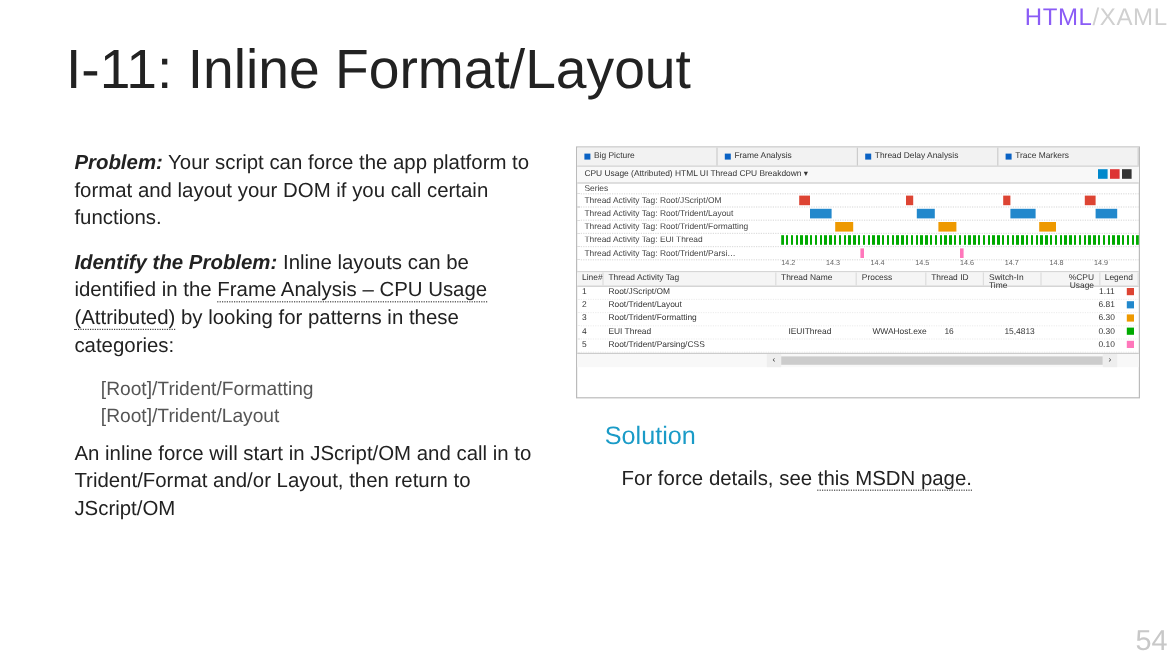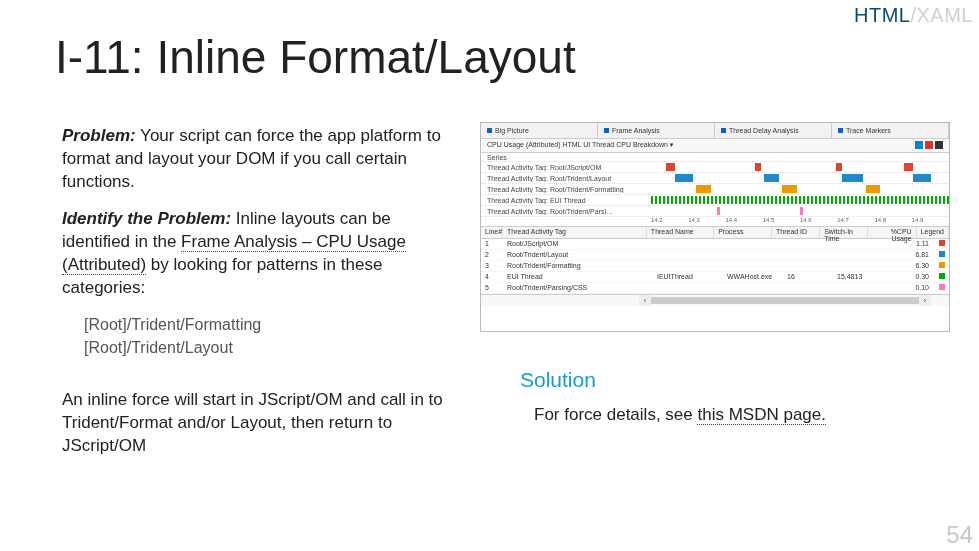--- a/index.html
+++ b/index.html
@@ -12,21 +12,21 @@
     overflow: hidden;
   }
   .corner-label {
     position: absolute;
     top: 4px;
     right: 6px;
     font-size: 20px;
     font-weight: 400;
     letter-spacing: 0.5px;
   }
-  .corner-label .html-part { color: #0c4a6e; margin-left: 15px; }
+  .corner-label .html-part { color: #8b5cf6; margin-left: 15px; }
   .corner-label .xaml-part { color: #d0d0d0; text-align: right; }
   .page-title {
     position: absolute;
     top: 30px;
     left: 55px;
     font-size: 46px;
     font-weight: 300;
     color: #222;
   }
   .left-col {
@@ -37,36 +37,35 @@
     font-size: 17px;
     font-weight: 300;
     color: #222;
     line-height: 1.35;
   }
   .left-col p { margin-bottom: 14px; }
   .left-col strong { font-weight: 600; font-style: italic; }
   .underline { border-bottom: 1px dotted #444; }
   .categories {
     margin-left: 22px;
-    margin-bottom: 30px;
+    margin-bottom: 8px;
     color: #555;
     font-size: 16px;
   }
   .categories div { margin-bottom: 2px; }
 
   .right-col {
     position: absolute;
     top: 350px;
-    left: 520px;
+    left: 504px;
     width: 418px;
     font-size: 17px;
     font-weight: 300;
     color: #222;
     line-height: 1.35;
-    margin-top: 16px;
   }
   .right-col h2 {
     color: #1a9bc7;
     font-size: 21px;
     font-weight: 400;
     margin-bottom: 10px;
   }
   .right-col p { margin-left: 14px; margin-bottom: 12px; }
 
   .page-num {

